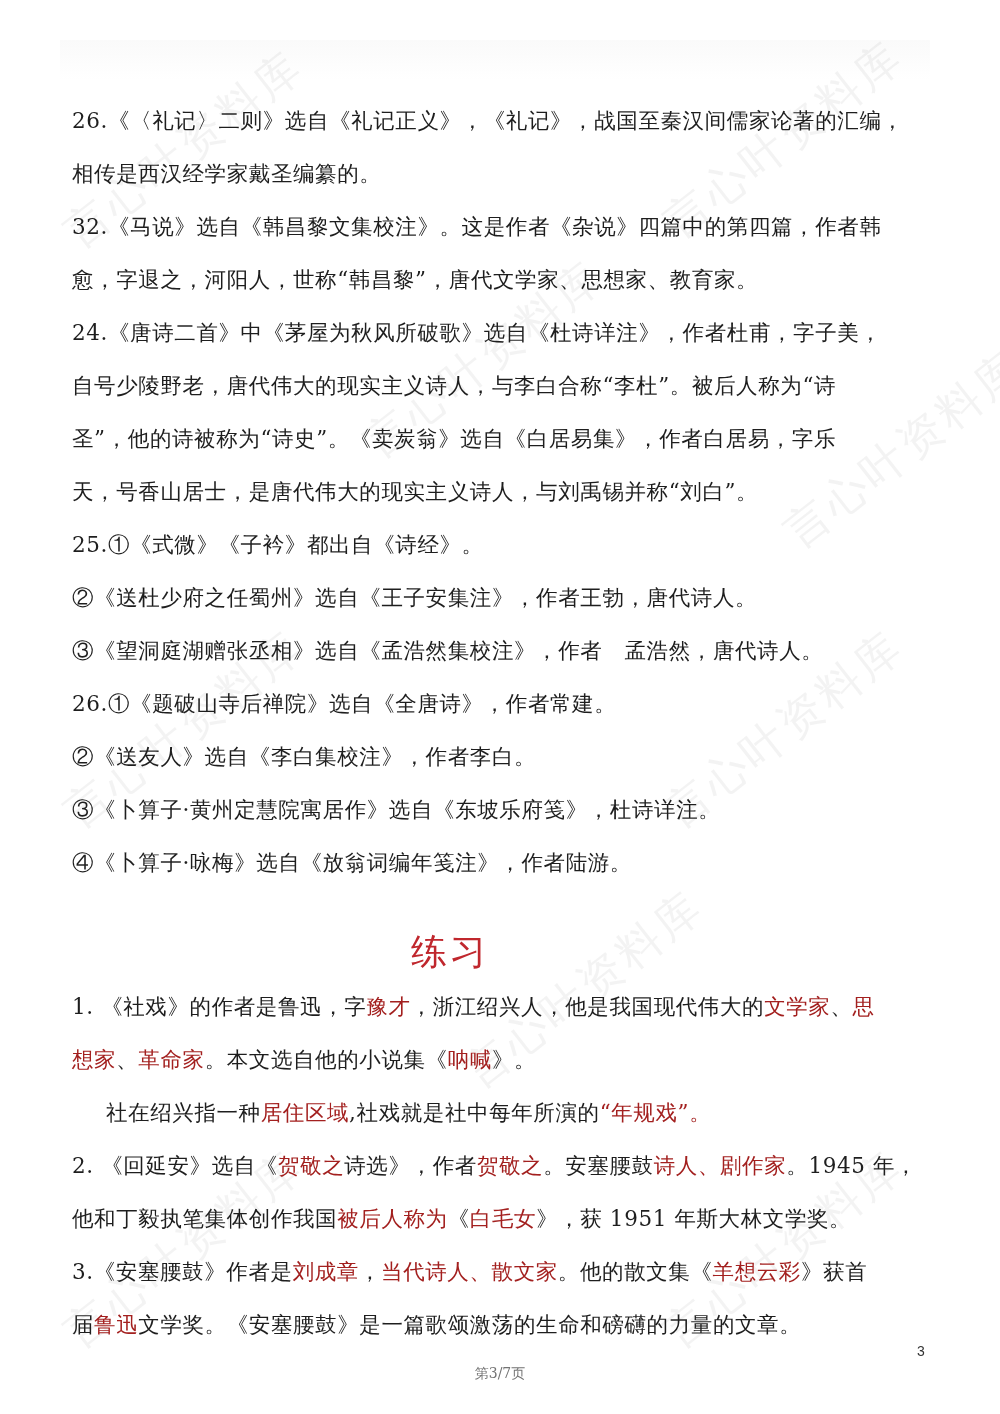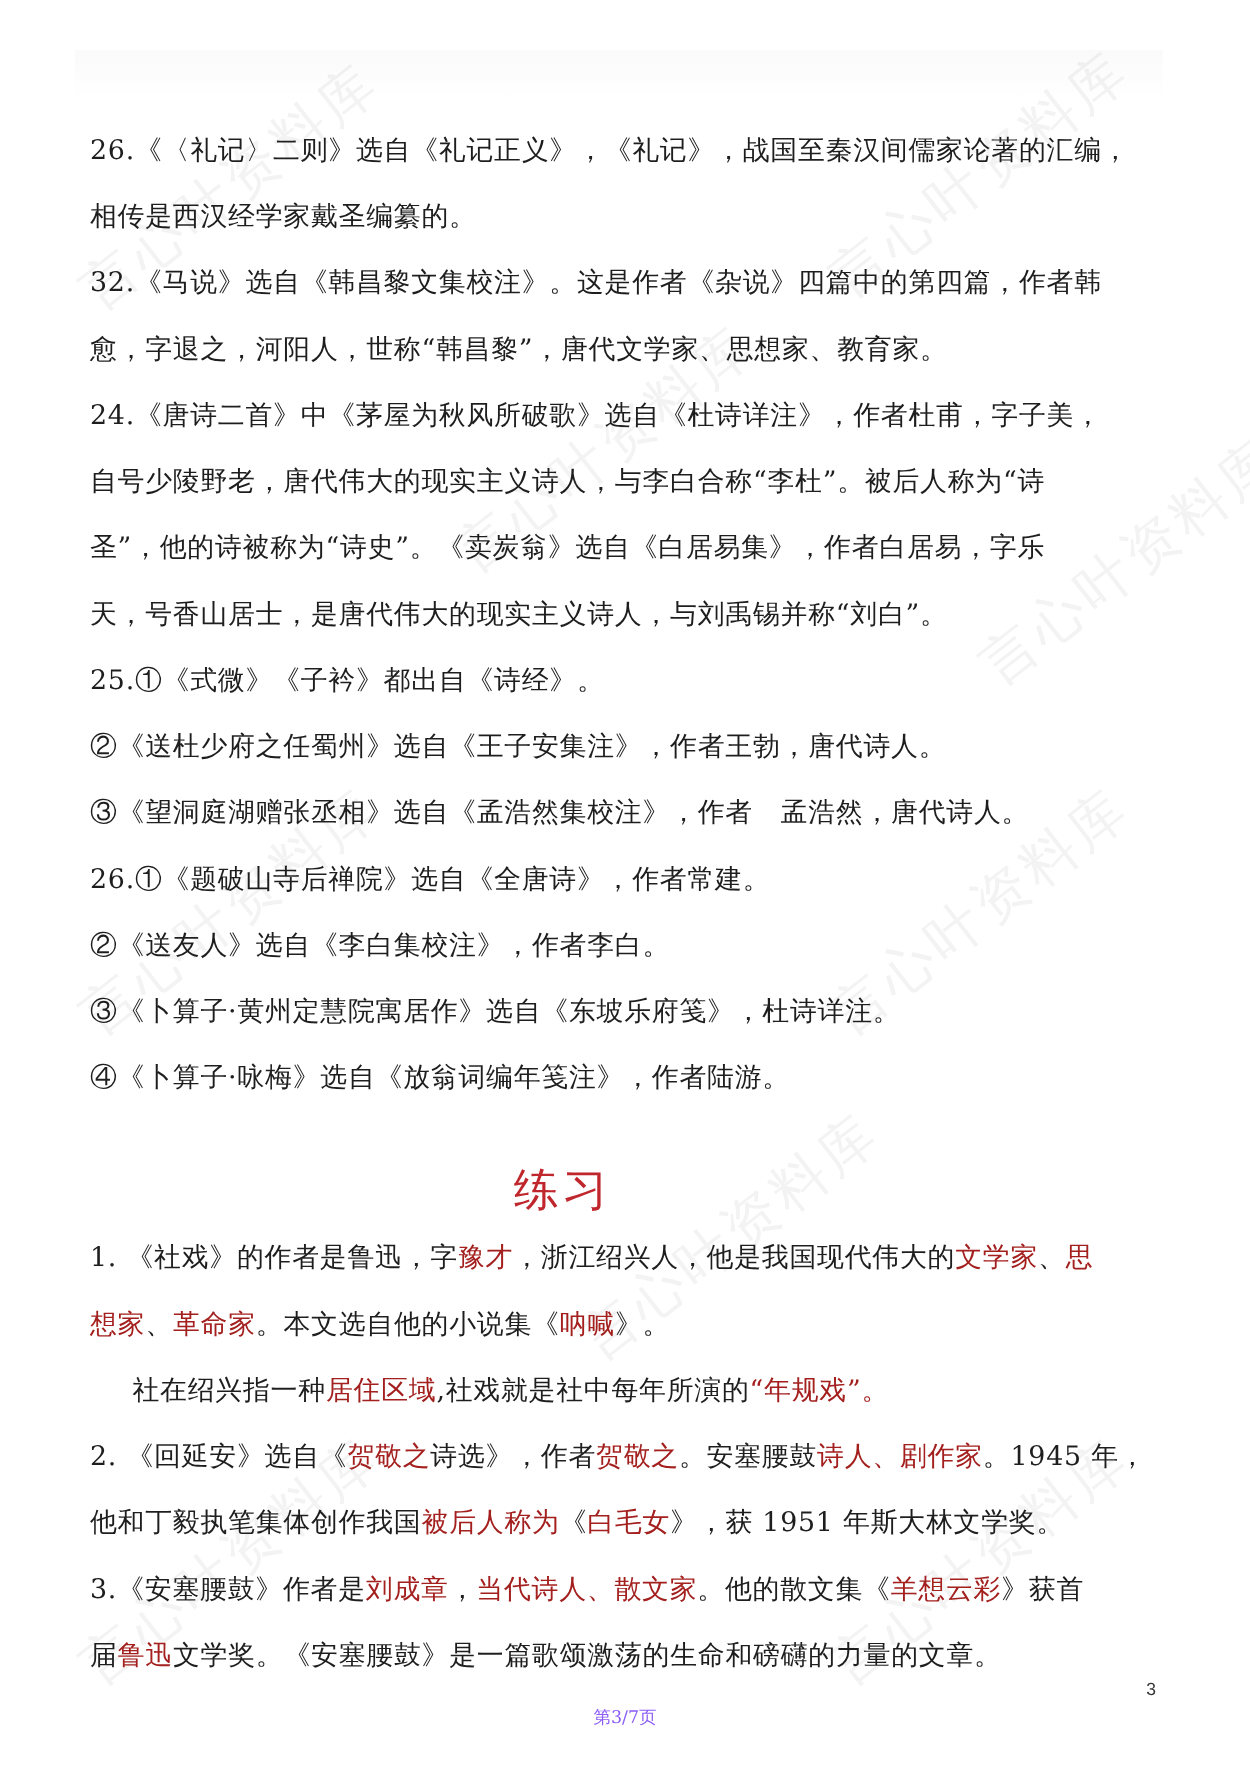--- a/index.html
+++ b/index.html
@@ -19,21 +19,21 @@
   }
   .indent { padding-left: 34px; }
   .ans { color: #a3201f; text-decoration-color: #a3201f; text-underline-offset: 4px; }
   .title {
     position: absolute; left: 0; width: 900px; top: 928px; text-align: center;
     font-size: 36px; color: #c0272d; font-family: "DejaVu Sans", sans-serif; letter-spacing: 3px;
   }
   .practice { position: absolute; left: 72px; top: 980px; width: 870px; }
   .footer {
     position: absolute; top: 1365px; left: 0; width: 1000px; text-align: center;
-    font-size: 14px; color: #8b5cf6;
+    font-size: 14px; color: #737373;
   }
   .pagenum {
     position: absolute; top: 1343px; left: 917px; font-size: 14px; color: #333;
     font-family: "Liberation Sans", sans-serif;
   }
   .topshade {
     position: absolute; left: 60px; top: 40px; width: 870px; height: 40px;
     background: linear-gradient(#fafafa, #ffffff);
   }
 </style>

